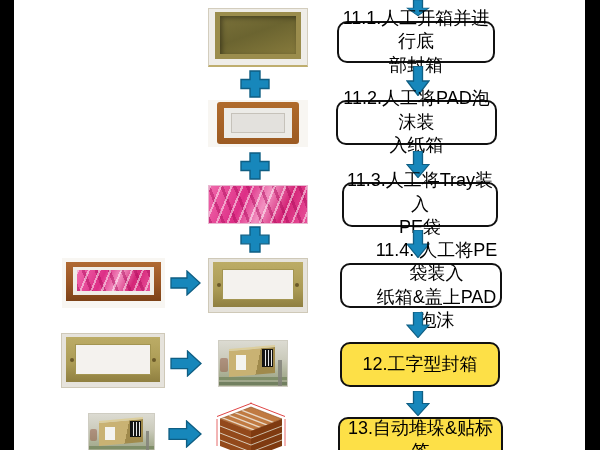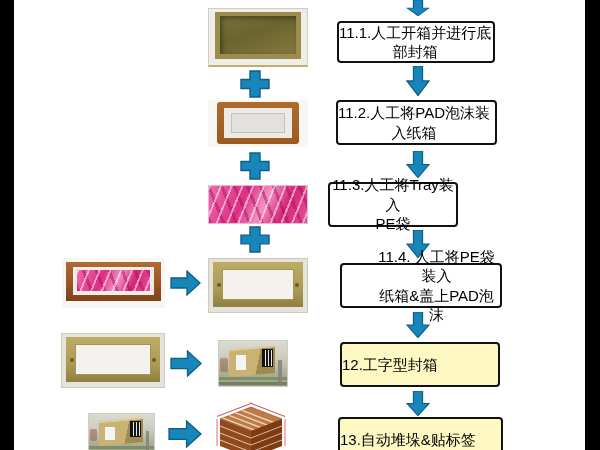--- a/index.html
+++ b/index.html
@@ -6,25 +6,25 @@
   #canvas{
     position:relative;width:600px;height:450px;overflow:hidden;background:#ffffff;
     font-family:"Liberation Sans",sans-serif;
   }
   .letterbox{position:absolute;top:0;bottom:0;background:#000;}
   .letterbox.left{left:0;width:14px;}
   .letterbox.right{right:0;width:15px;}
 
   
   .flowbox{
-    position:absolute;border:2px solid #111;border-radius:4px;background:#fff;
-    display:flex;align-items:center;justify-content:flex-start;text-align:center;
-    font-size:15px;line-height:1.3;color:#000;white-space:pre-line;box-sizing:border-box;
+    position:absolute;border:2px solid #111;border-radius:10px;background:#fff;
+    display:flex;align-items:center;justify-content:center;text-align:center;
+    font-size:18px;line-height:1.3;color:#000;white-space:pre-line;box-sizing:border-box;
   }
-  .flowbox.green{background:#fef9c3;}
+  .flowbox.green{background:#fde047;}
 
   
   .icon{position:absolute;display:block;}
   .icon svg{display:block;width:100%;height:100%;}
 
   
   .photo{position:absolute;box-sizing:border-box;}
   .photo *{position:absolute;box-sizing:border-box;}
 
   
@@ -220,21 +220,21 @@
     <span>11.2.人工将PAD泡沫装
 入纸箱</span>
   </div>
 
   <span class="icon" style="left:406px;top:151px;width:24px;height:27px;">
     <svg viewBox="0 0 24 30" preserveAspectRatio="none">
         <path d="M7.5,0 h9 v15 h6.5 L12,29.5 L1,15 h6.5 Z" fill="#1787BB" stroke="#0F5E83" stroke-width="1.3"></path>
       </svg>
   </span>
 
-  <div class="flowbox" style="left:328px;top:182px;width:130px;height:45px;">
+  <div class="flowbox" style="left:342px;top:182px;width:156px;height:45px;">
     <span>11.3.人工将Tray装入
 PE袋</span>
   </div>
 
   <span class="icon" style="left:406px;top:230px;width:24px;height:28px;">
     <svg viewBox="0 0 24 30" preserveAspectRatio="none">
         <path d="M7.5,0 h9 v15 h6.5 L12,29.5 L1,15 h6.5 Z" fill="#1787BB" stroke="#0F5E83" stroke-width="1.3"></path>
       </svg>
   </span>
 

